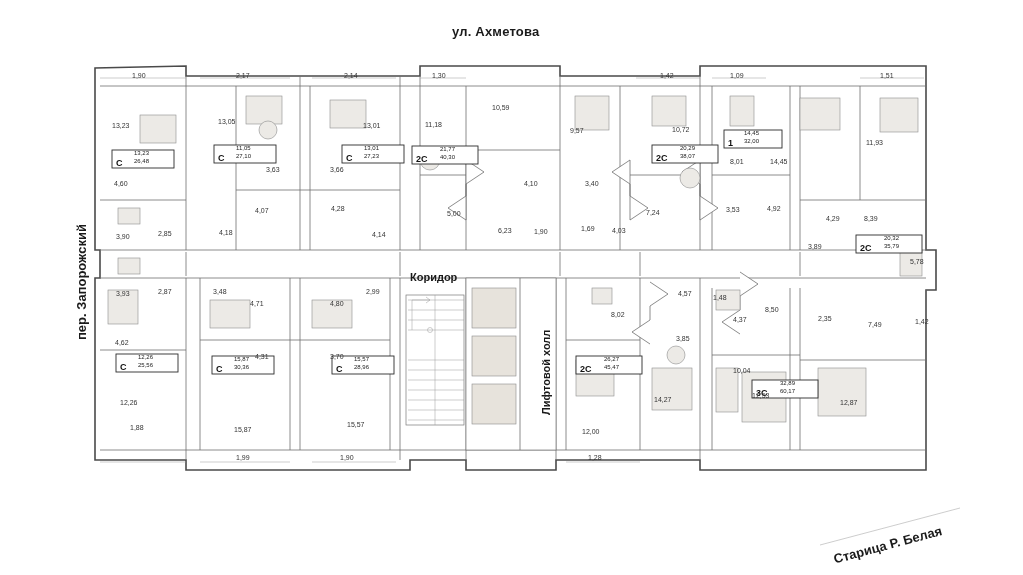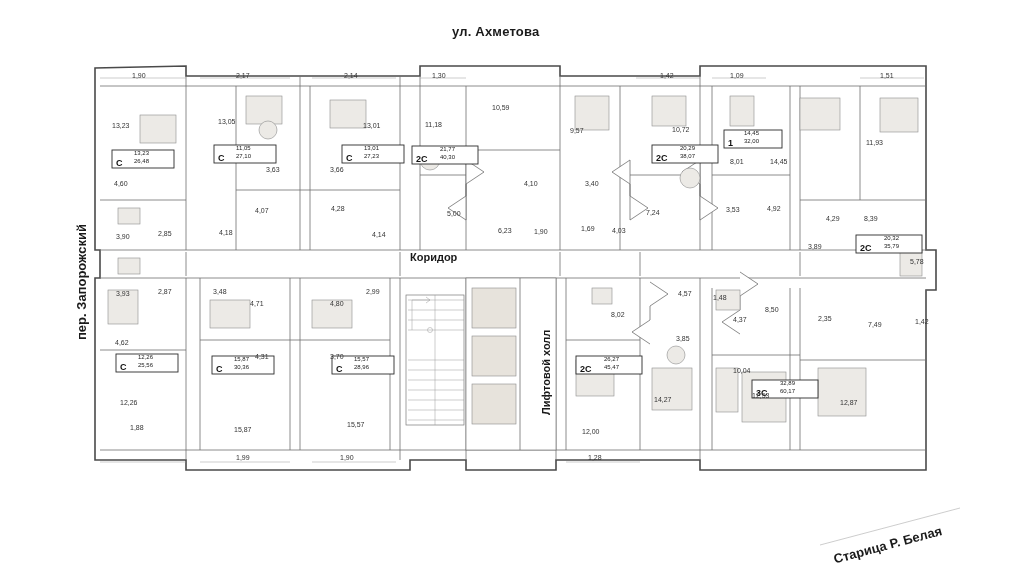--- a/index.html
+++ b/index.html
@@ -203,21 +203,21 @@
 
     <g class="wall-hair">
       <line x1="820" y1="545" x2="960" y2="508"></line>
     </g>
   </svg>
 
   <div class="lbl street-top" style="left:452px;top:24px;">ул. Ахметова</div>
   <div class="lbl street-left" style="left:74px;top:340px;">пер. Запорожский</div>
   <div class="lbl street-br" style="left:832px;top:552px;">Старица Р. Белая</div>
 
-  <div class="lbl corridor" style="left:410px;top:251px;">Коридор</div>
+  <div class="lbl corridor" style="left:410px;top:271px;">Коридор</div>
   <div class="lbl lifthall" style="left:540px;top:415px;">Лифтовой холл</div>
 
   <div style="position:absolute;left:116px;top:152px;">
     <span class="badge-letter">С</span>
     <span class="areanum" style="position:absolute;left:18px;top:-2px;">13,23</span>
     <span class="areanum" style="position:absolute;left:18px;top:6px;">26,48</span>
   </div>
 
   <div style="position:absolute;left:218px;top:147px;">
     <span class="badge-letter">С</span>

